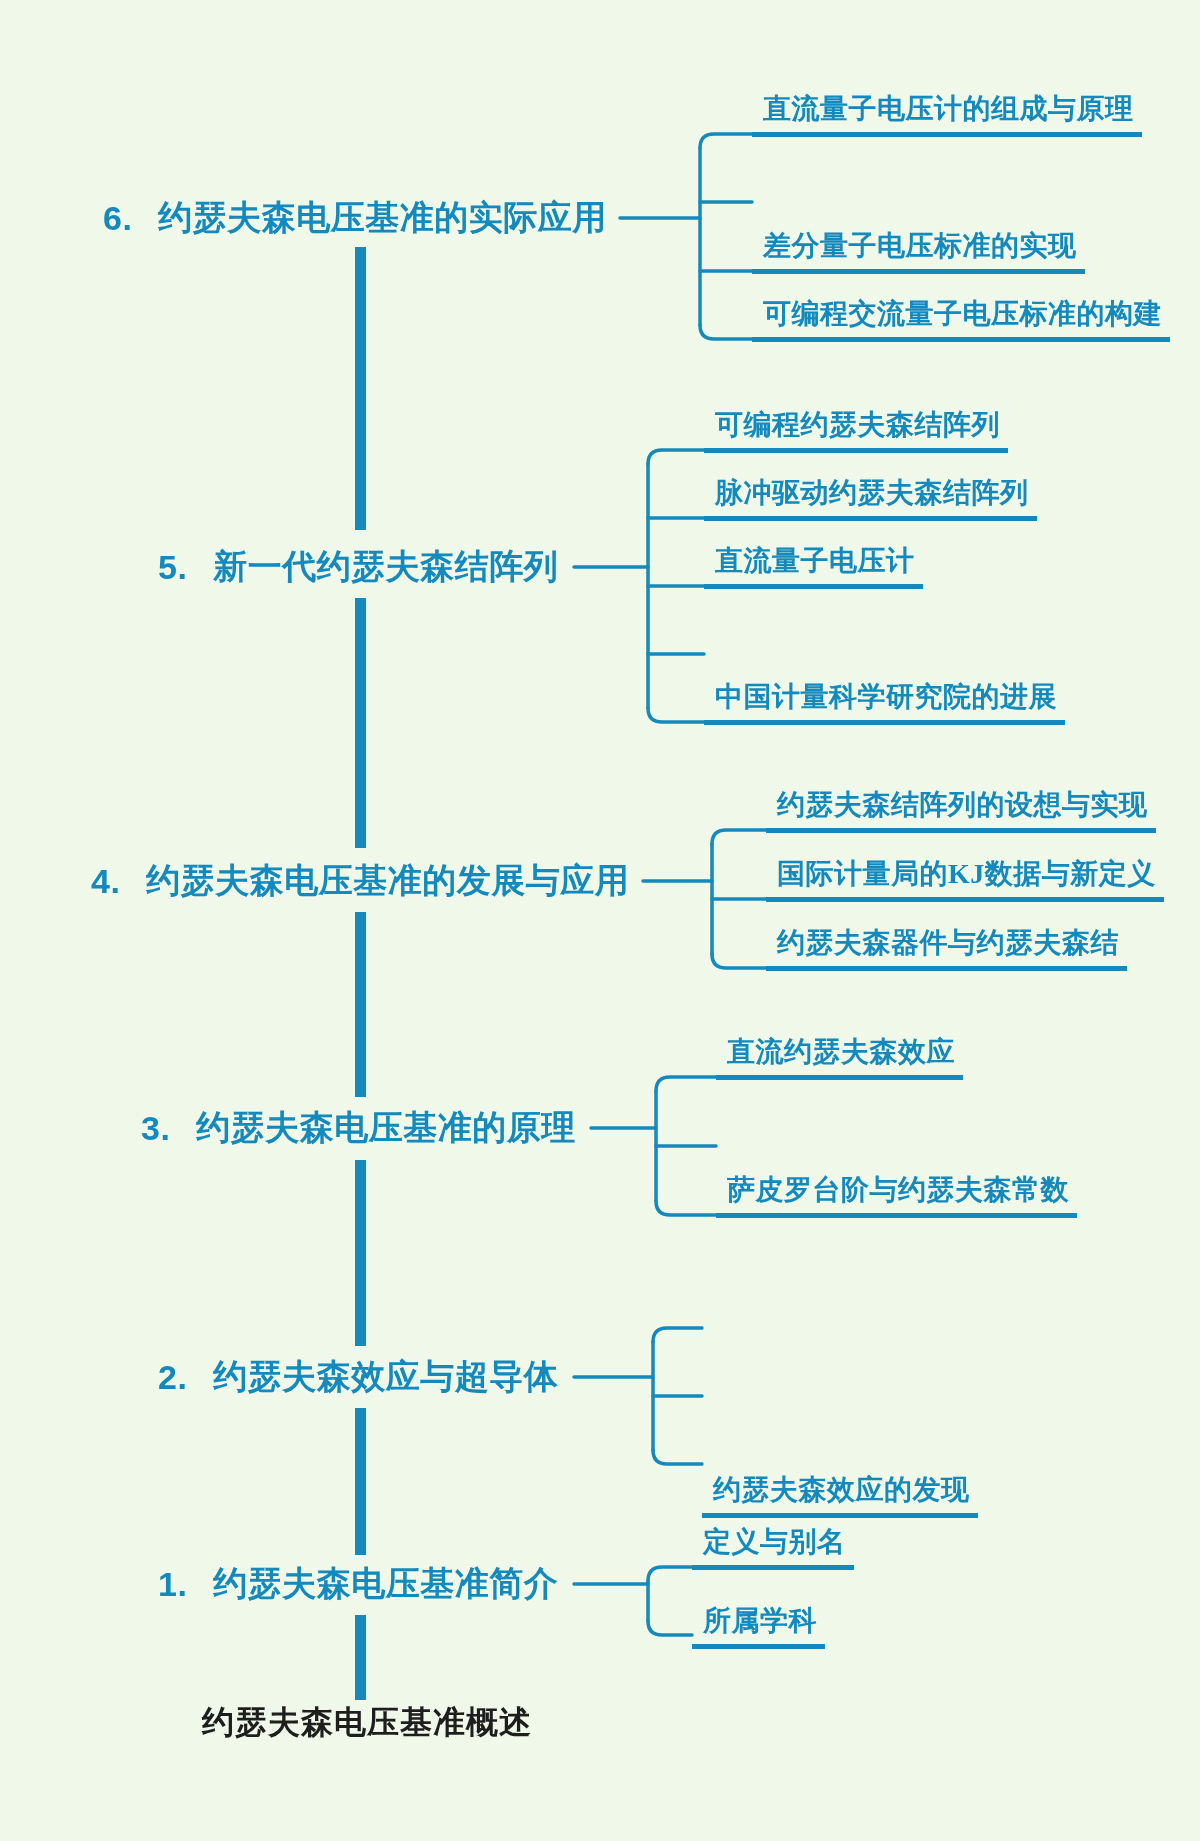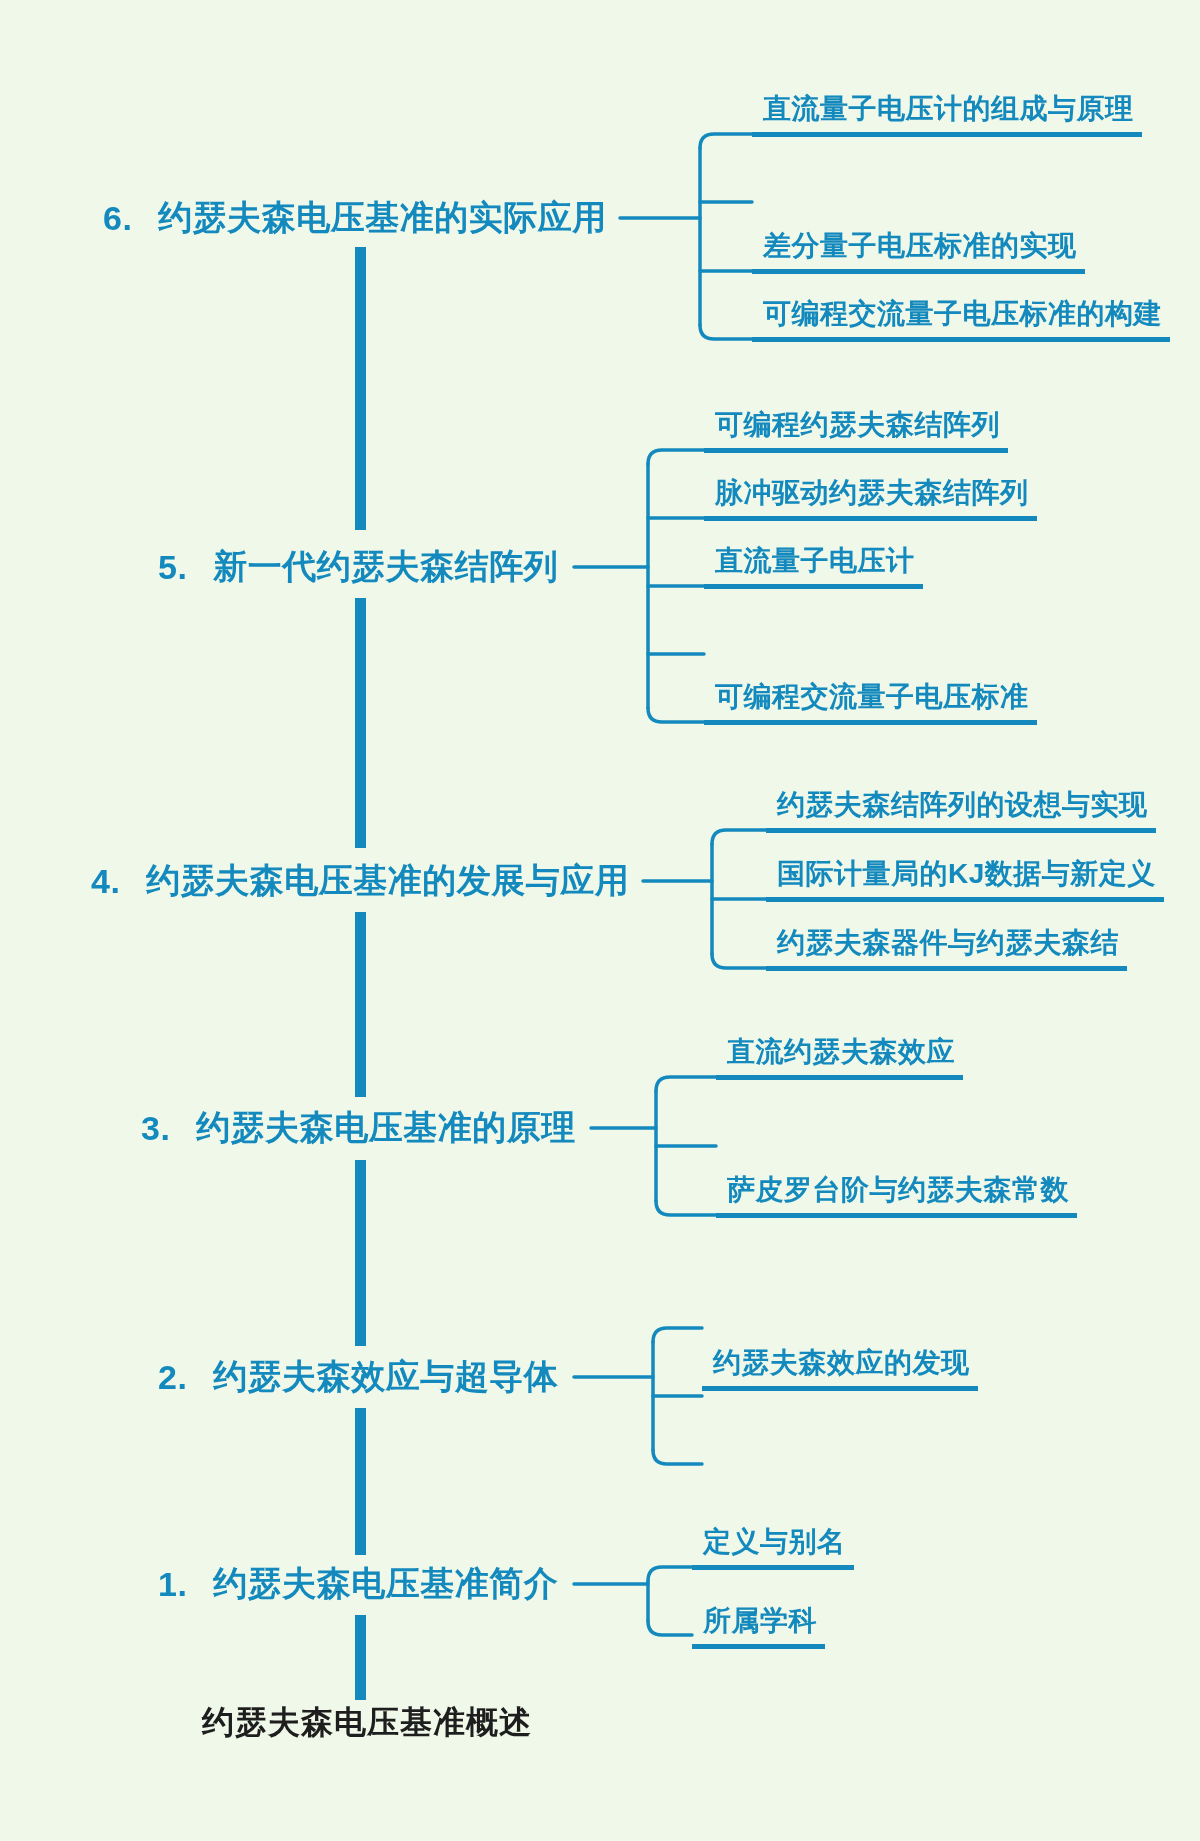--- a/index.html
+++ b/index.html
@@ -47,20 +47,21 @@
     position: absolute;
     display: inline-block;
     color: var(--accent);
     font-size: 28px;
     font-weight: 700;
     line-height: 36px;
     white-space: nowrap;
     padding: 0 8px 5px 11px;
     border-bottom: 5px solid var(--accent);
     letter-spacing: 0.5px;
+    font-family: Liberation Serif, serif;
   }
   .root-title {
     position: absolute;
     left: 158px;
     top: 1701px;
     color: var(--ink);
     font-size: 32px;
     font-weight: 700;
     white-space: nowrap;
     letter-spacing: 1px;
@@ -128,42 +129,42 @@
   <div class="sub" style="left:752px;top:228px">差分量子电压标准的实现</div>
   <div class="sub" style="left:752px;top:296px">可编程交流量子电压标准的构建</div>
 
   <div class="topic" style="left:158px;top:543px">
     <span class="num">5.</span>
     <span class="ttl">新一代约瑟夫森结阵列</span>
   </div>
   <div class="sub" style="left:704px;top:407px">可编程约瑟夫森结阵列</div>
   <div class="sub" style="left:704px;top:475px">脉冲驱动约瑟夫森结阵列</div>
   <div class="sub" style="left:704px;top:543px">直流量子电压计</div>
-  <div class="sub" style="left:704px;top:679px">可编程交流量子电压标准</div>
+  <div class="sub" style="left:704px;top:679px">中国计量科学研究院的进展</div>
 
   <div class="topic" style="left:91px;top:857px">
     <span class="num">4.</span>
     <span class="ttl">约瑟夫森电压基准的发展与应用</span>
   </div>
   <div class="sub" style="left:766px;top:787px">约瑟夫森结阵列的设想与实现</div>
   <div class="sub" style="left:766px;top:856px">国际计量局的KJ数据与新定义</div>
   <div class="sub" style="left:766px;top:925px">约瑟夫森器件与约瑟夫森结</div>
 
   <div class="topic" style="left:141px;top:1104px">
     <span class="num">3.</span>
     <span class="ttl">约瑟夫森电压基准的原理</span>
   </div>
   <div class="sub" style="left:716px;top:1034px">直流约瑟夫森效应</div>
   <div class="sub" style="left:716px;top:1172px">萨皮罗台阶与约瑟夫森常数</div>
 
   <div class="topic" style="left:158px;top:1353px">
     <span class="num">2.</span>
     <span class="ttl">约瑟夫森效应与超导体</span>
   </div>
-  <div class="sub" style="left:702px;top:1345px">约瑟夫森效应的发现</div>
+  <div class="sub" style="left:702px;top:1472px">约瑟夫森效应的发现</div>
 
   <div class="topic" style="left:158px;top:1560px">
     <span class="num">1.</span>
     <span class="ttl">约瑟夫森电压基准简介</span>
   </div>
   <div class="sub" style="left:692px;top:1524px">定义与别名</div>
   <div class="sub" style="left:692px;top:1603px">所属学科</div>
 
   <div class="root-title">约瑟夫森电压基准概述</div>
 

